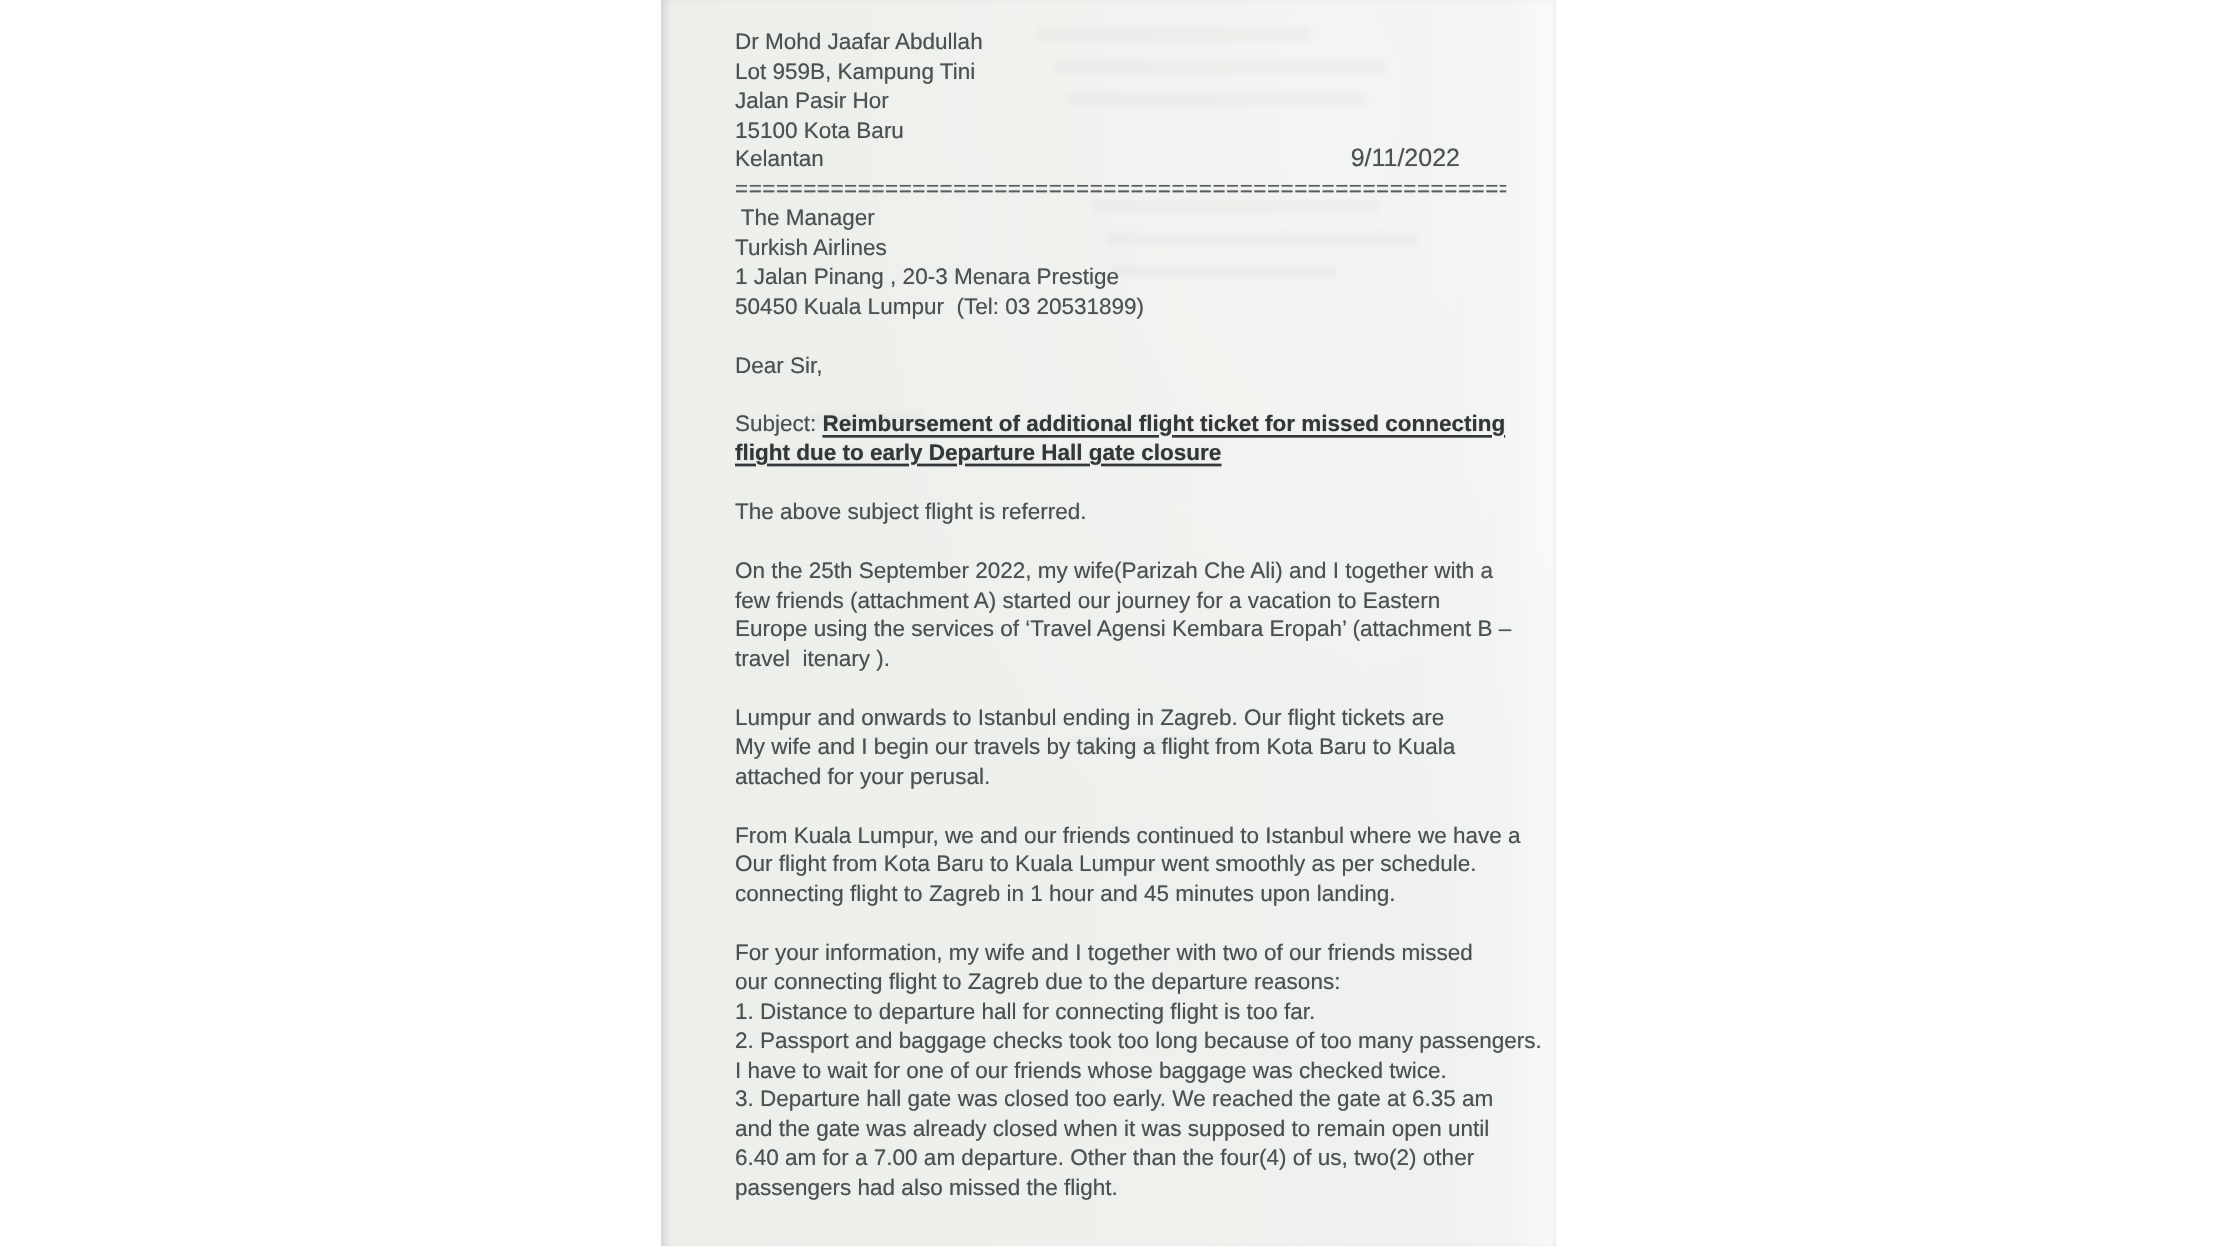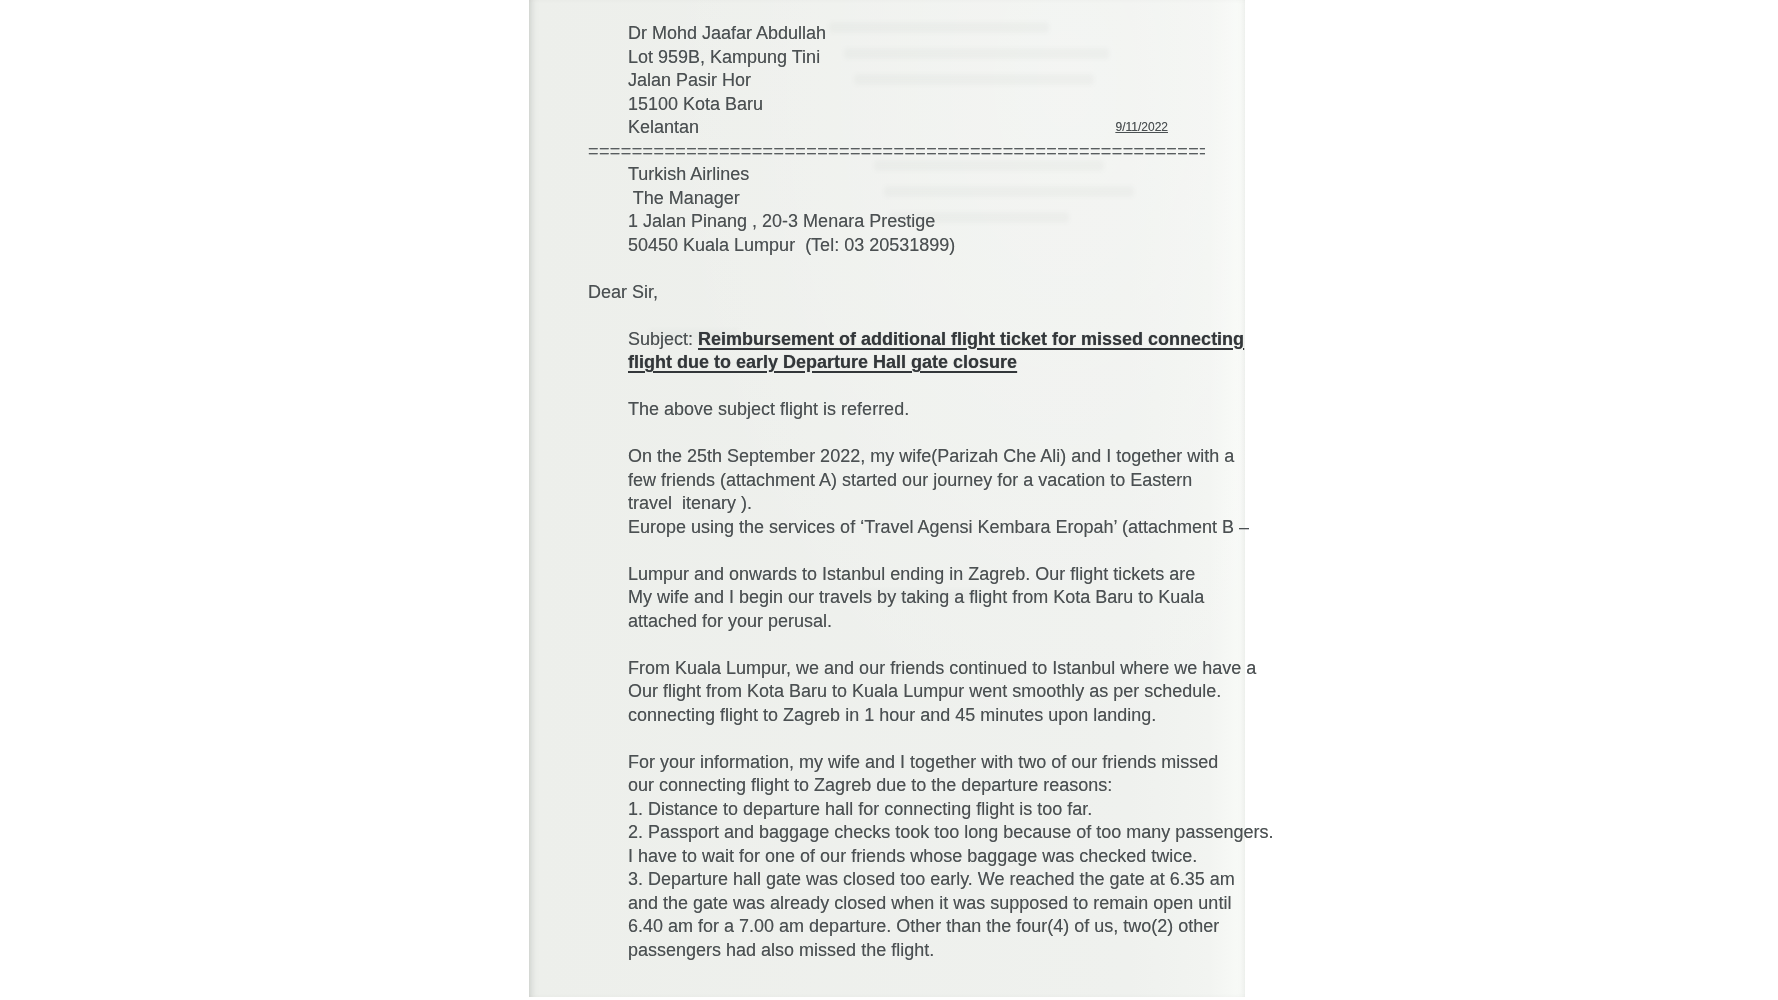--- a/index.html
+++ b/index.html
@@ -33,39 +33,38 @@
   }
   .content {
     position: relative;
     padding: 22px 0 0 59px;
     width: 625px;
     color: #4b5052;
     font-size: 18px;
     line-height: 23.5px;
     text-shadow: 0 0 0.6px rgba(75,80,82,0.55);
   }
-  .tline { white-space: pre; margin-left: 40px; }
+  .tline { white-space: pre; }
   .block { margin: 0 0 23.5px 0; }
   .block-tight { margin: 0; }
   .separator-line {
     width: 617px;
     overflow: hidden;
     white-space: nowrap;
     letter-spacing: 0.4px;
     color: #585d5f;
   }
   .letter-date {
     position: absolute;
     top: 116px;
     right: 77px;
     color: #4b5052;
-    font-size: 12px;
+    font-size: 20px;
     line-height: 23.5px;
     text-shadow: 0 0 0.6px rgba(75,80,82,0.55);
-    text-decoration: underline;
   }
   .subject-wrap { margin: 0 0 23.5px 0; }
   .subject-strong {
     font-weight: bold;
     color: #33373a;
     text-decoration: underline;
     text-decoration-thickness: 1.5px;
     text-underline-offset: 3px;
     text-shadow: 0 0 0.7px rgba(45,50,52,0.6);
     text-align: right;
@@ -103,41 +102,41 @@
           <div class="tline">Dr Mohd Jaafar Abdullah</div>
           <div class="tline">Lot 959B, Kampung Tini</div>
           <div class="tline">Jalan Pasir Hor</div>
           <div class="tline">15100 Kota Baru</div>
           <div class="tline">Kelantan</div>
         </div>
 
       <div class="separator-line block-tight">======================================================================</div>
 
       <div class="block">
+          <div class="tline"> The Manager</div>
           <div class="tline">Turkish Airlines</div>
-          <div class="tline"> The Manager</div>
           <div class="tline">1 Jalan Pinang , 20-3 Menara Prestige</div>
           <div class="tline">50450 Kuala Lumpur  (Tel: 03 20531899)</div>
         </div>
 
       <div class="block">Dear Sir,</div>
 
       <div class="subject-wrap">
         <div class="tline"><span>Subject: </span><span class="subject-strong">Reimbursement of additional flight ticket for missed connecting</span></div>
         <div class="tline"><span class="subject-strong">flight due to early Departure Hall gate closure</span></div>
       </div>
 
       <div class="block">
           <div class="tline">The above subject flight is referred.</div>
         </div>
       <div class="block">
           <div class="tline">On the 25th September 2022, my wife(Parizah Che Ali) and I together with a</div>
           <div class="tline">few friends (attachment A) started our journey for a vacation to Eastern</div>
+          <div class="tline">Europe using the services of ‘Travel Agensi Kembara Eropah’ (attachment B –</div>
           <div class="tline">travel  itenary ).</div>
-          <div class="tline">Europe using the services of ‘Travel Agensi Kembara Eropah’ (attachment B –</div>
         </div>
       <div class="block">
           <div class="tline">Lumpur and onwards to Istanbul ending in Zagreb. Our flight tickets are</div>
           <div class="tline">My wife and I begin our travels by taking a flight from Kota Baru to Kuala</div>
           <div class="tline">attached for your perusal.</div>
         </div>
       <div class="block">
           <div class="tline">From Kuala Lumpur, we and our friends continued to Istanbul where we have a</div>
           <div class="tline">Our flight from Kota Baru to Kuala Lumpur went smoothly as per schedule.</div>
           <div class="tline">connecting flight to Zagreb in 1 hour and 45 minutes upon landing.</div>

